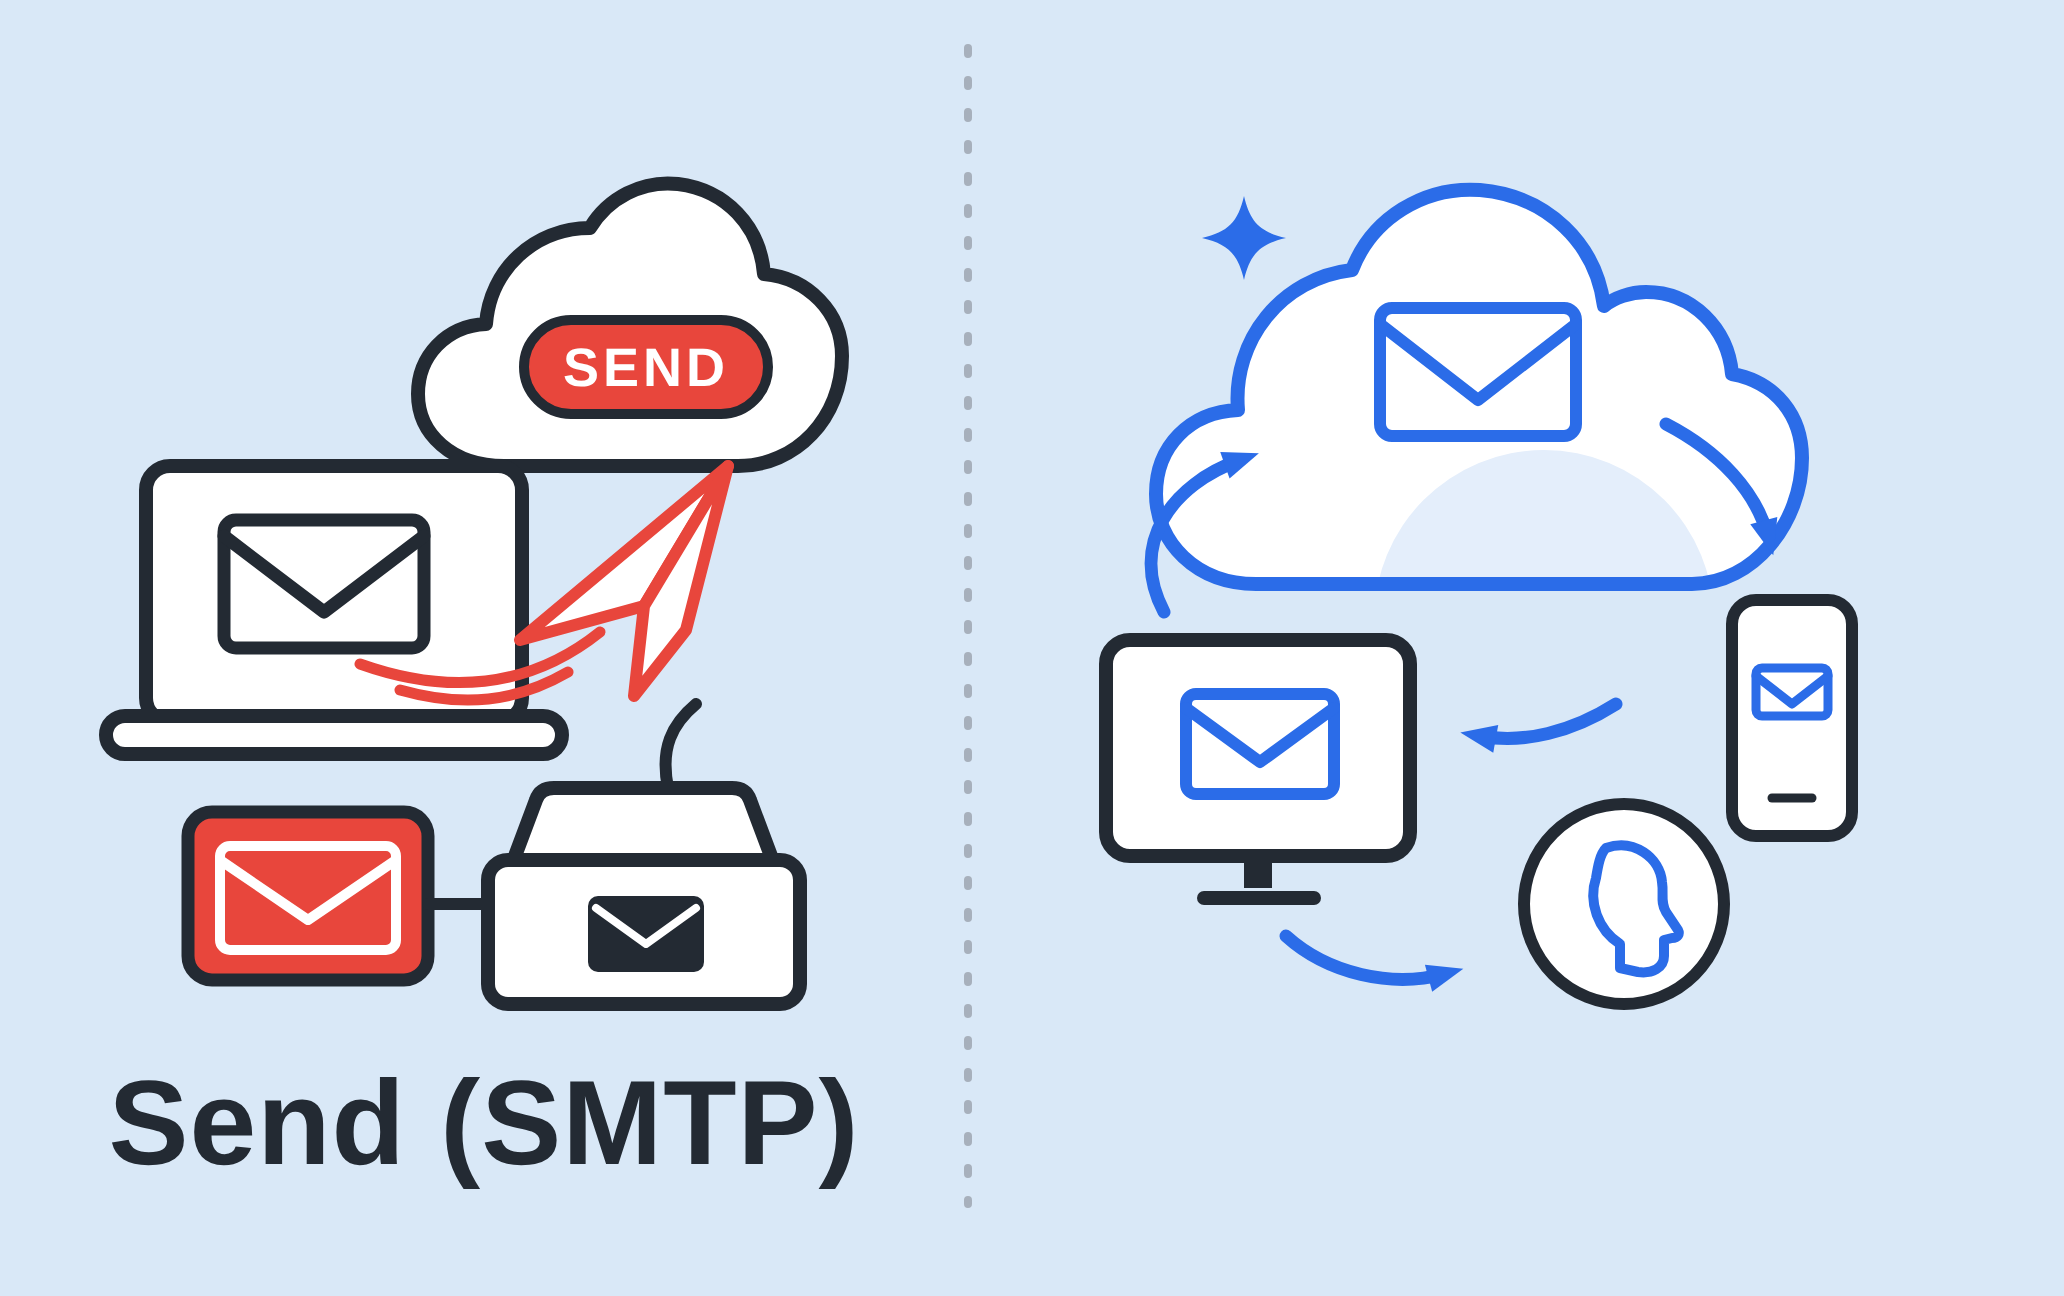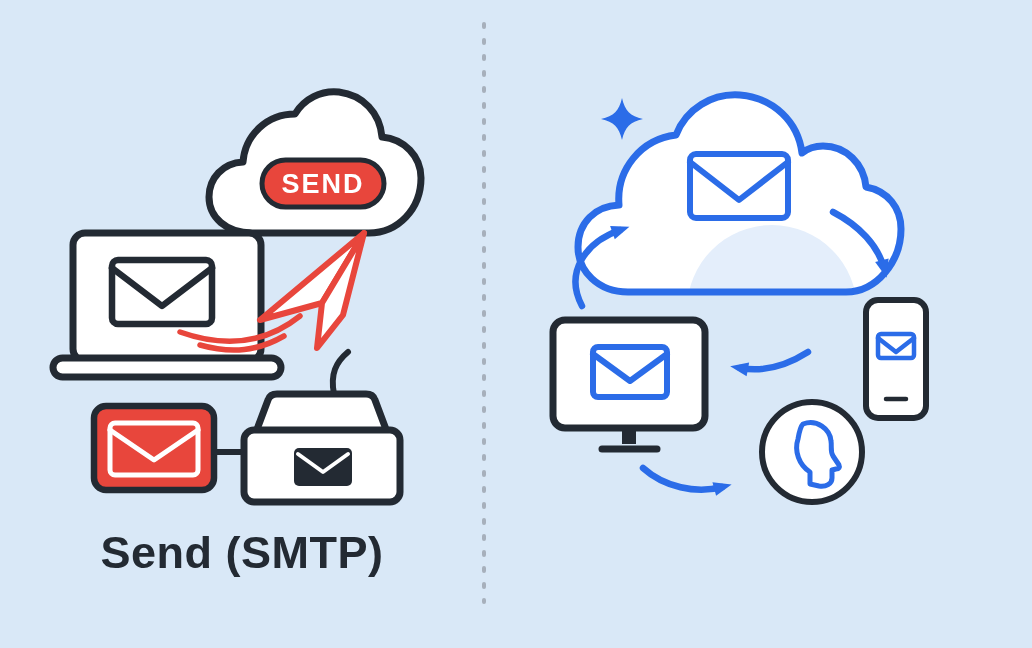--- a/index.html
+++ b/index.html
@@ -14,21 +14,21 @@
   .stage{
     position:relative;
     width:1032px;height:648px;
     background:var(--background);
     font-family:"Liberation Sans",sans-serif;
     overflow:hidden;
   }
   svg.art{position:absolute;left:0;top:0;}
   .caption{
     position:absolute;top:526px;
-    font-weight:bold;font-size:45px;line-height:1.2;
+    font-weight:bold;font-size:60px;line-height:1.2;
     color:var(--dark);text-align:center;letter-spacing:.5px;
   }
   .caption-left{left:0;width:484px;}
   .caption-right{left:484px;width:548px;}
 </style>
 </head>
 <body>
 
 <div class="stage">
 

